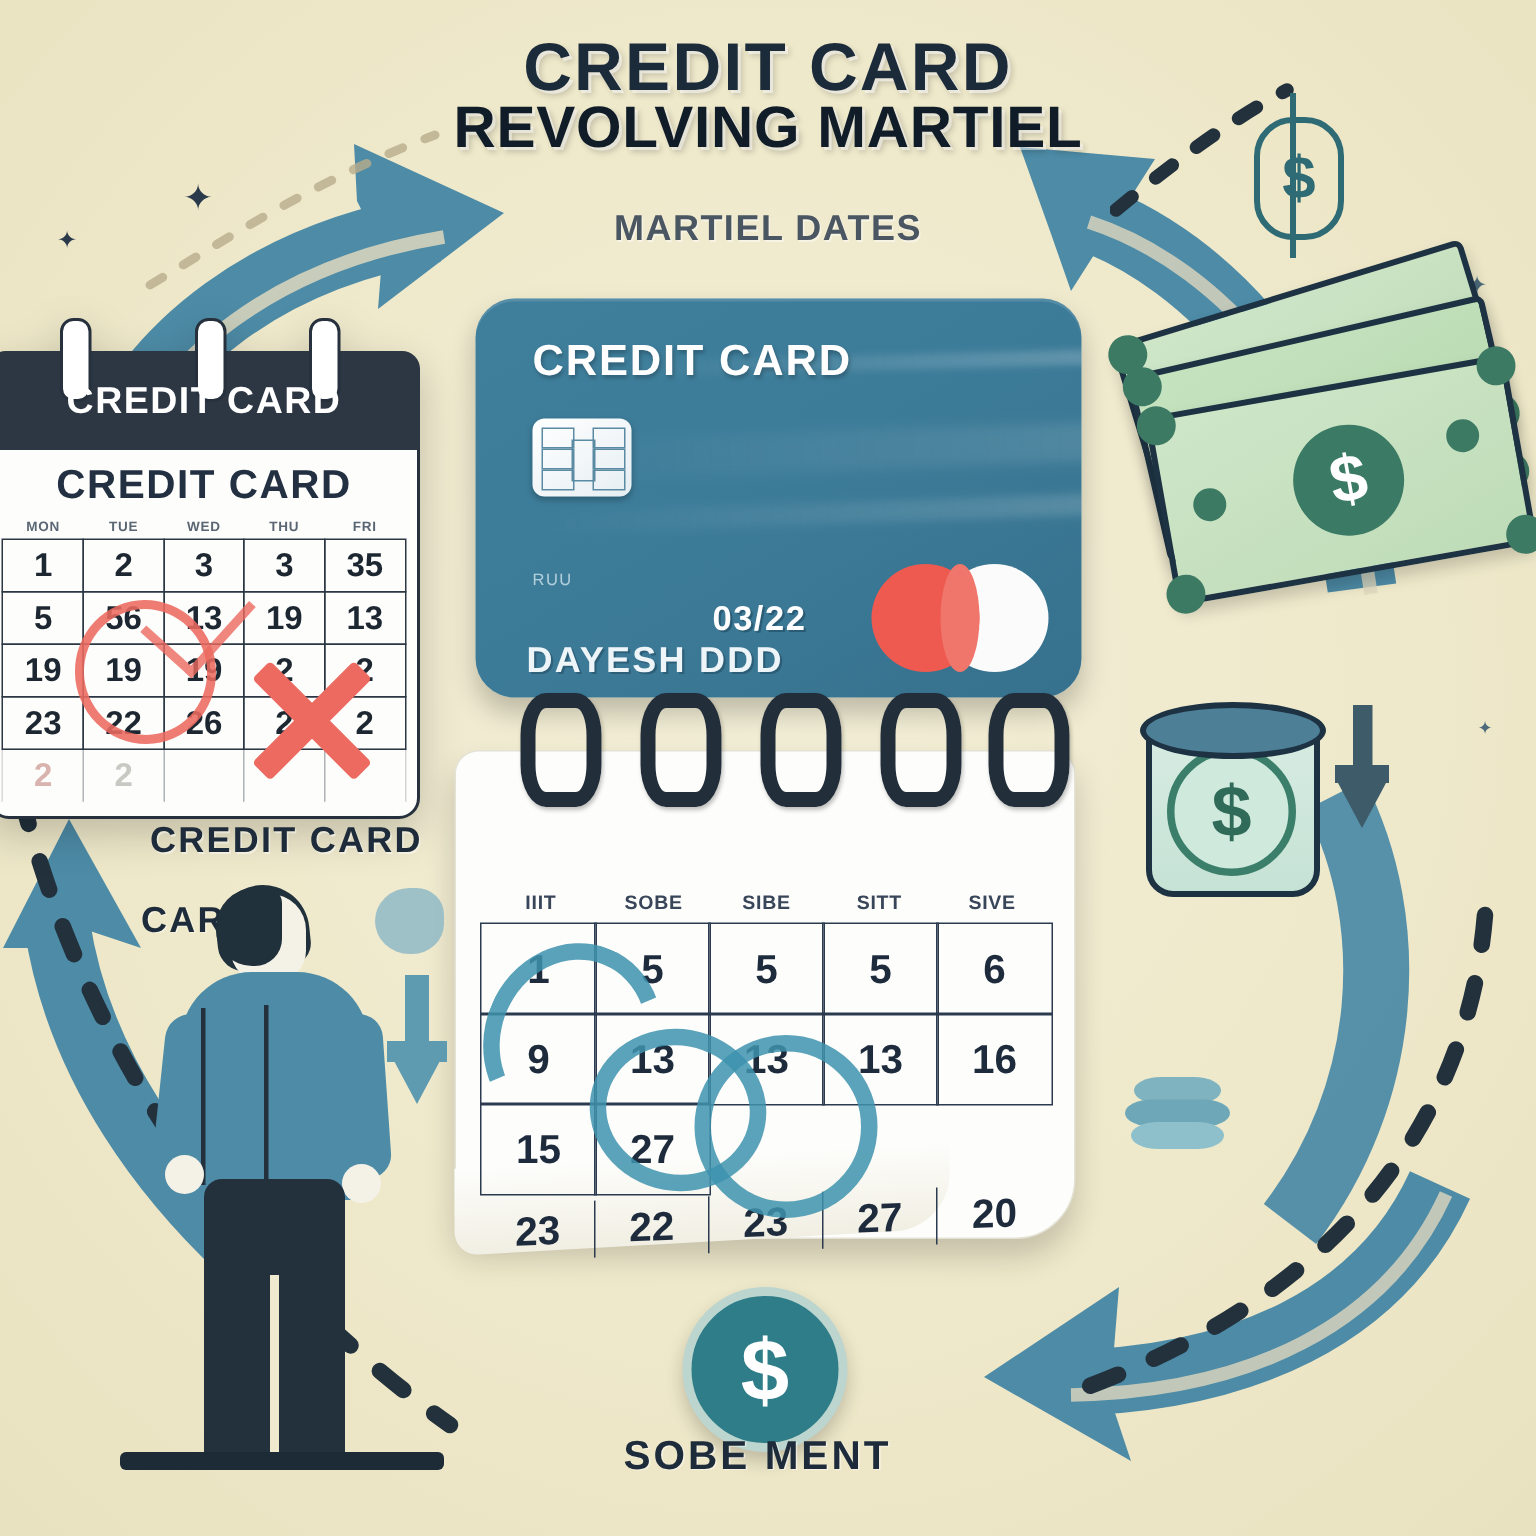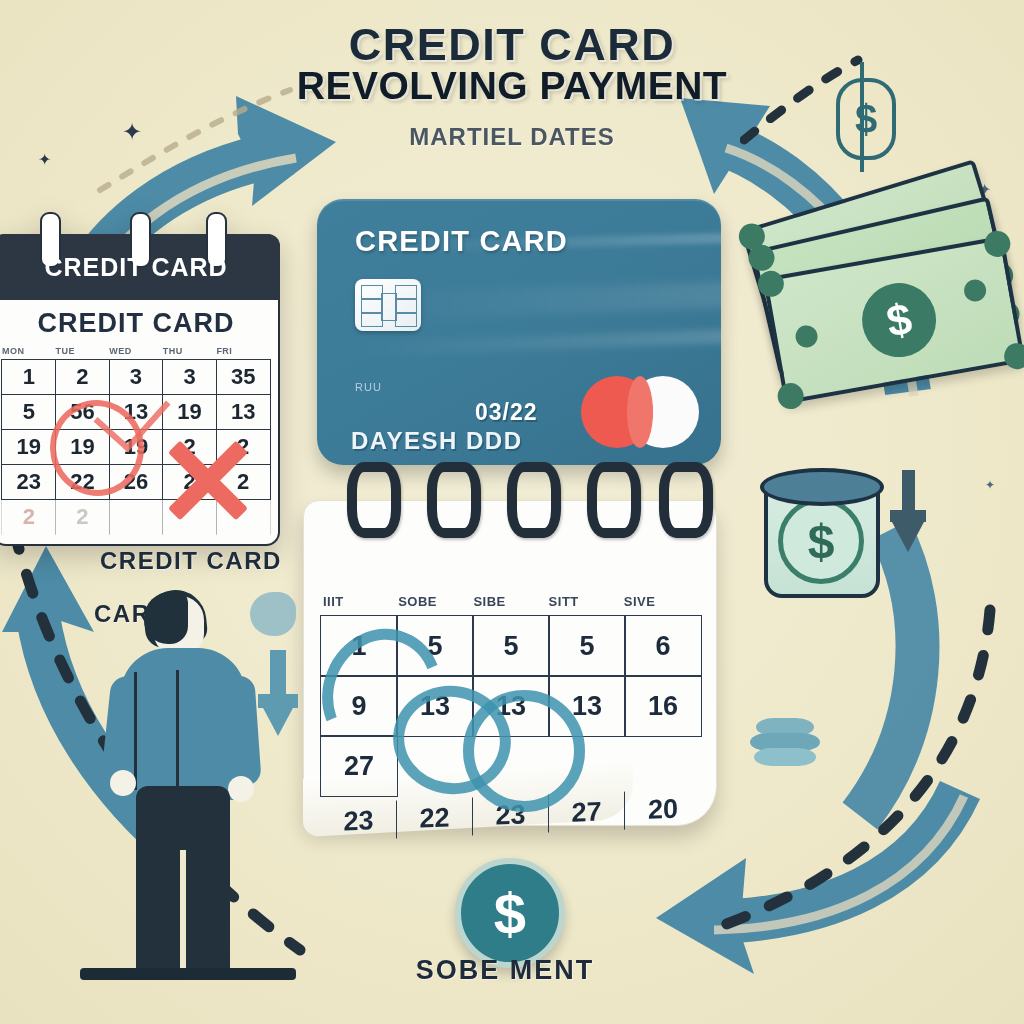--- a/index.html
+++ b/index.html
@@ -19,21 +19,21 @@
     font-size:45px;font-weight:bold;letter-spacing:1.5px;color:#1c2b3a;
     text-shadow:2px 2px 0 rgba(255,255,255,.55), 3px 3px 4px rgba(0,0,0,.18);
     line-height:1.02;
   }
   #title-line2{
     font-size:39px;font-weight:bold;letter-spacing:0.5px;color:#101c27;
     text-shadow:2px 2px 0 rgba(255,255,255,.5), 3px 3px 4px rgba(0,0,0,.2);
     margin-top:-2px;line-height:1.05;
   }
   #title-sub{
-    margin-top:16px;font-size:24px;font-weight:bold;letter-spacing:1px;
+    margin-top:32px;font-size:24px;font-weight:bold;letter-spacing:1px;
     color:#3d4a58;opacity:.92;
     text-shadow:1px 1px 0 rgba(255,255,255,.5);
   }
 
   
   .arrow-svg{position:absolute;pointer-events:none;}
 
   
   #credit-card{
     position:absolute;left:317px;top:199px;width:404px;height:266px;
@@ -80,21 +80,21 @@
     border:2px solid #26313d;}
   #cal-left .header{position:absolute;left:0;top:0;right:0;height:66px;
     background:#2c3743;border-radius:12px 12px 0 0;}
   #cal-left .header-text{position:absolute;left:0;right:0;top:19px;text-align:center;
     color:#ffffff;font-size:25px;font-weight:bold;letter-spacing:1px;}
   .ring{position:absolute;width:17px;height:52px;border-radius:9px;background:#ffffff;
     border:2px solid #26313d;top:-22px;}
   #cal-left .sub-title{position:absolute;left:0;right:0;top:74px;text-align:center;
     color:#223042;font-size:27px;font-weight:bold;letter-spacing:1px;}
   #cal-left .dow{position:absolute;left:10px;right:10px;top:112px;display:flex;}
-  #cal-left .dow span{flex:1;text-align:left;font-size:9px;font-weight:bold;
+  #cal-left .dow span{flex:1;text-align:center;font-size:9px;font-weight:bold;
     color:#5a6673;letter-spacing:.5px;}
   #cal-left .grid{position:absolute;left:10px;right:10px;top:126px;bottom:12px;
     display:grid;grid-template-columns:repeat(5,1fr);grid-template-rows:repeat(5,1fr);}
   #cal-left .grid div{border:1.4px solid #2b3743;display:flex;align-items:center;
     justify-content:center;font-size:22px;font-weight:bold;color:#1d2731;
     margin:-0.7px;}
   #cal-left .grid div.faded{color:#d9b3ad;border-color:rgba(43,55,67,.25);
     border-left-color:rgba(43,55,67,.18);border-right-color:rgba(43,55,67,.18);
     border-bottom-color:transparent;}
   #cal-left .grid div.faded2{color:#c9c9c4;border-color:rgba(43,55,67,.2);
@@ -117,21 +117,21 @@
     border:1px solid #e4e2d5;}
   #cal-center .curl{position:absolute;left:0;bottom:-2px;width:330px;height:58px;
     background:linear-gradient(180deg,#fdfdfb 0%,#f1efe3 100%);
     border-radius:0 0 36px 16px;transform:skewY(-3.2deg);}
   .oring{position:absolute;width:34px;height:56px;border-radius:17px/28px;
     border:10px solid #222e3a;top:-38px;background:transparent;
     box-shadow:1px 2px 3px rgba(0,0,0,.25);}
   .oring i{position:absolute;left:-4px;top:-4px;right:-4px;bottom:-4px;border-radius:inherit;
     background:transparent;}
   #cal-center .dow{position:absolute;left:20px;right:18px;top:94px;display:flex;}
-  #cal-center .dow span{flex:1;font-size:13px;font-weight:bold;
+  #cal-center .dow span{flex:1;text-align:center;font-size:13px;font-weight:bold;
     color:#39465a;letter-spacing:.5px;}
   #cal-center .grid{position:absolute;left:18px;right:16px;top:116px;height:180px;
     display:grid;grid-template-columns:repeat(5,1fr);grid-template-rows:repeat(3,1fr);}
   #cal-center .grid div{border:1.4px solid #2b3a4e;display:flex;align-items:center;
     justify-content:center;font-size:27px;font-weight:bold;color:#1d2b3d;margin:-0.7px;}
   #cal-center .lastrow{position:absolute;left:18px;right:16px;top:296px;height:38px;
     display:grid;grid-template-columns:repeat(5,1fr);transform:skewY(-2.2deg);}
   #cal-center .lastrow div{display:flex;align-items:center;justify-content:center;
     font-size:27px;font-weight:bold;color:#1d2b3d;border-right:1.4px solid #2b3a4e;}
   #cal-center .lastrow div:last-child{border-right:none;}
@@ -287,21 +287,21 @@
     <path d="M10 110 C 60 80, 120 40, 200 10" fill="none" stroke="#b8ad8c" stroke-width="6" stroke-dasharray="10 16" stroke-linecap="round" opacity="0.8"></path>
   </svg>
 
   <div class="spark" style="left:122px;top:118px;font-size:24px;">✦</div>
   <div class="spark" style="left:38px;top:150px;font-size:16px;">✦</div>
   <div class="spark" style="left:978px;top:180px;font-size:16px;color:#4d6b7a;">✦</div>
   <div class="spark" style="left:985px;top:478px;font-size:12px;color:#4d6b7a;">✦</div>
 
   <div id="title-block">
     <div id="title-line1" class="nosel">CREDIT CARD</div>
-    <div id="title-line2" class="nosel">REVOLVING PAYMENT</div>
+    <div id="title-line2" class="nosel">REVOLVING MARTIEL</div>
     <div id="title-sub" class="nosel">MARTIEL DATES</div>
   </div>
 
   <div id="banknotes">
     <div class="note" id="note1">
       <div class="corner" style="left:-8px;top:-8px;"></div>
       <div class="corner" style="right:-8px;bottom:-8px;"></div>
     </div>
     <div class="note" id="note2">
       <div class="corner" style="left:-8px;top:-8px;"></div>
@@ -424,20 +424,21 @@
       <div>1</div>
       <div>5</div>
       <div>5</div>
       <div>5</div>
       <div>6</div>
       <div>9</div>
       <div>13</div>
       <div>13</div>
       <div>13</div>
       <div>16</div>
+      <div>15</div>
       <div>27</div>
     </div>
     <div class="lastrow">
       <div>23</div>
       <div>22</div>
       <div>23</div>
       <div>27</div>
       <div>20</div>
     </div>
     <div id="loop1"></div>

